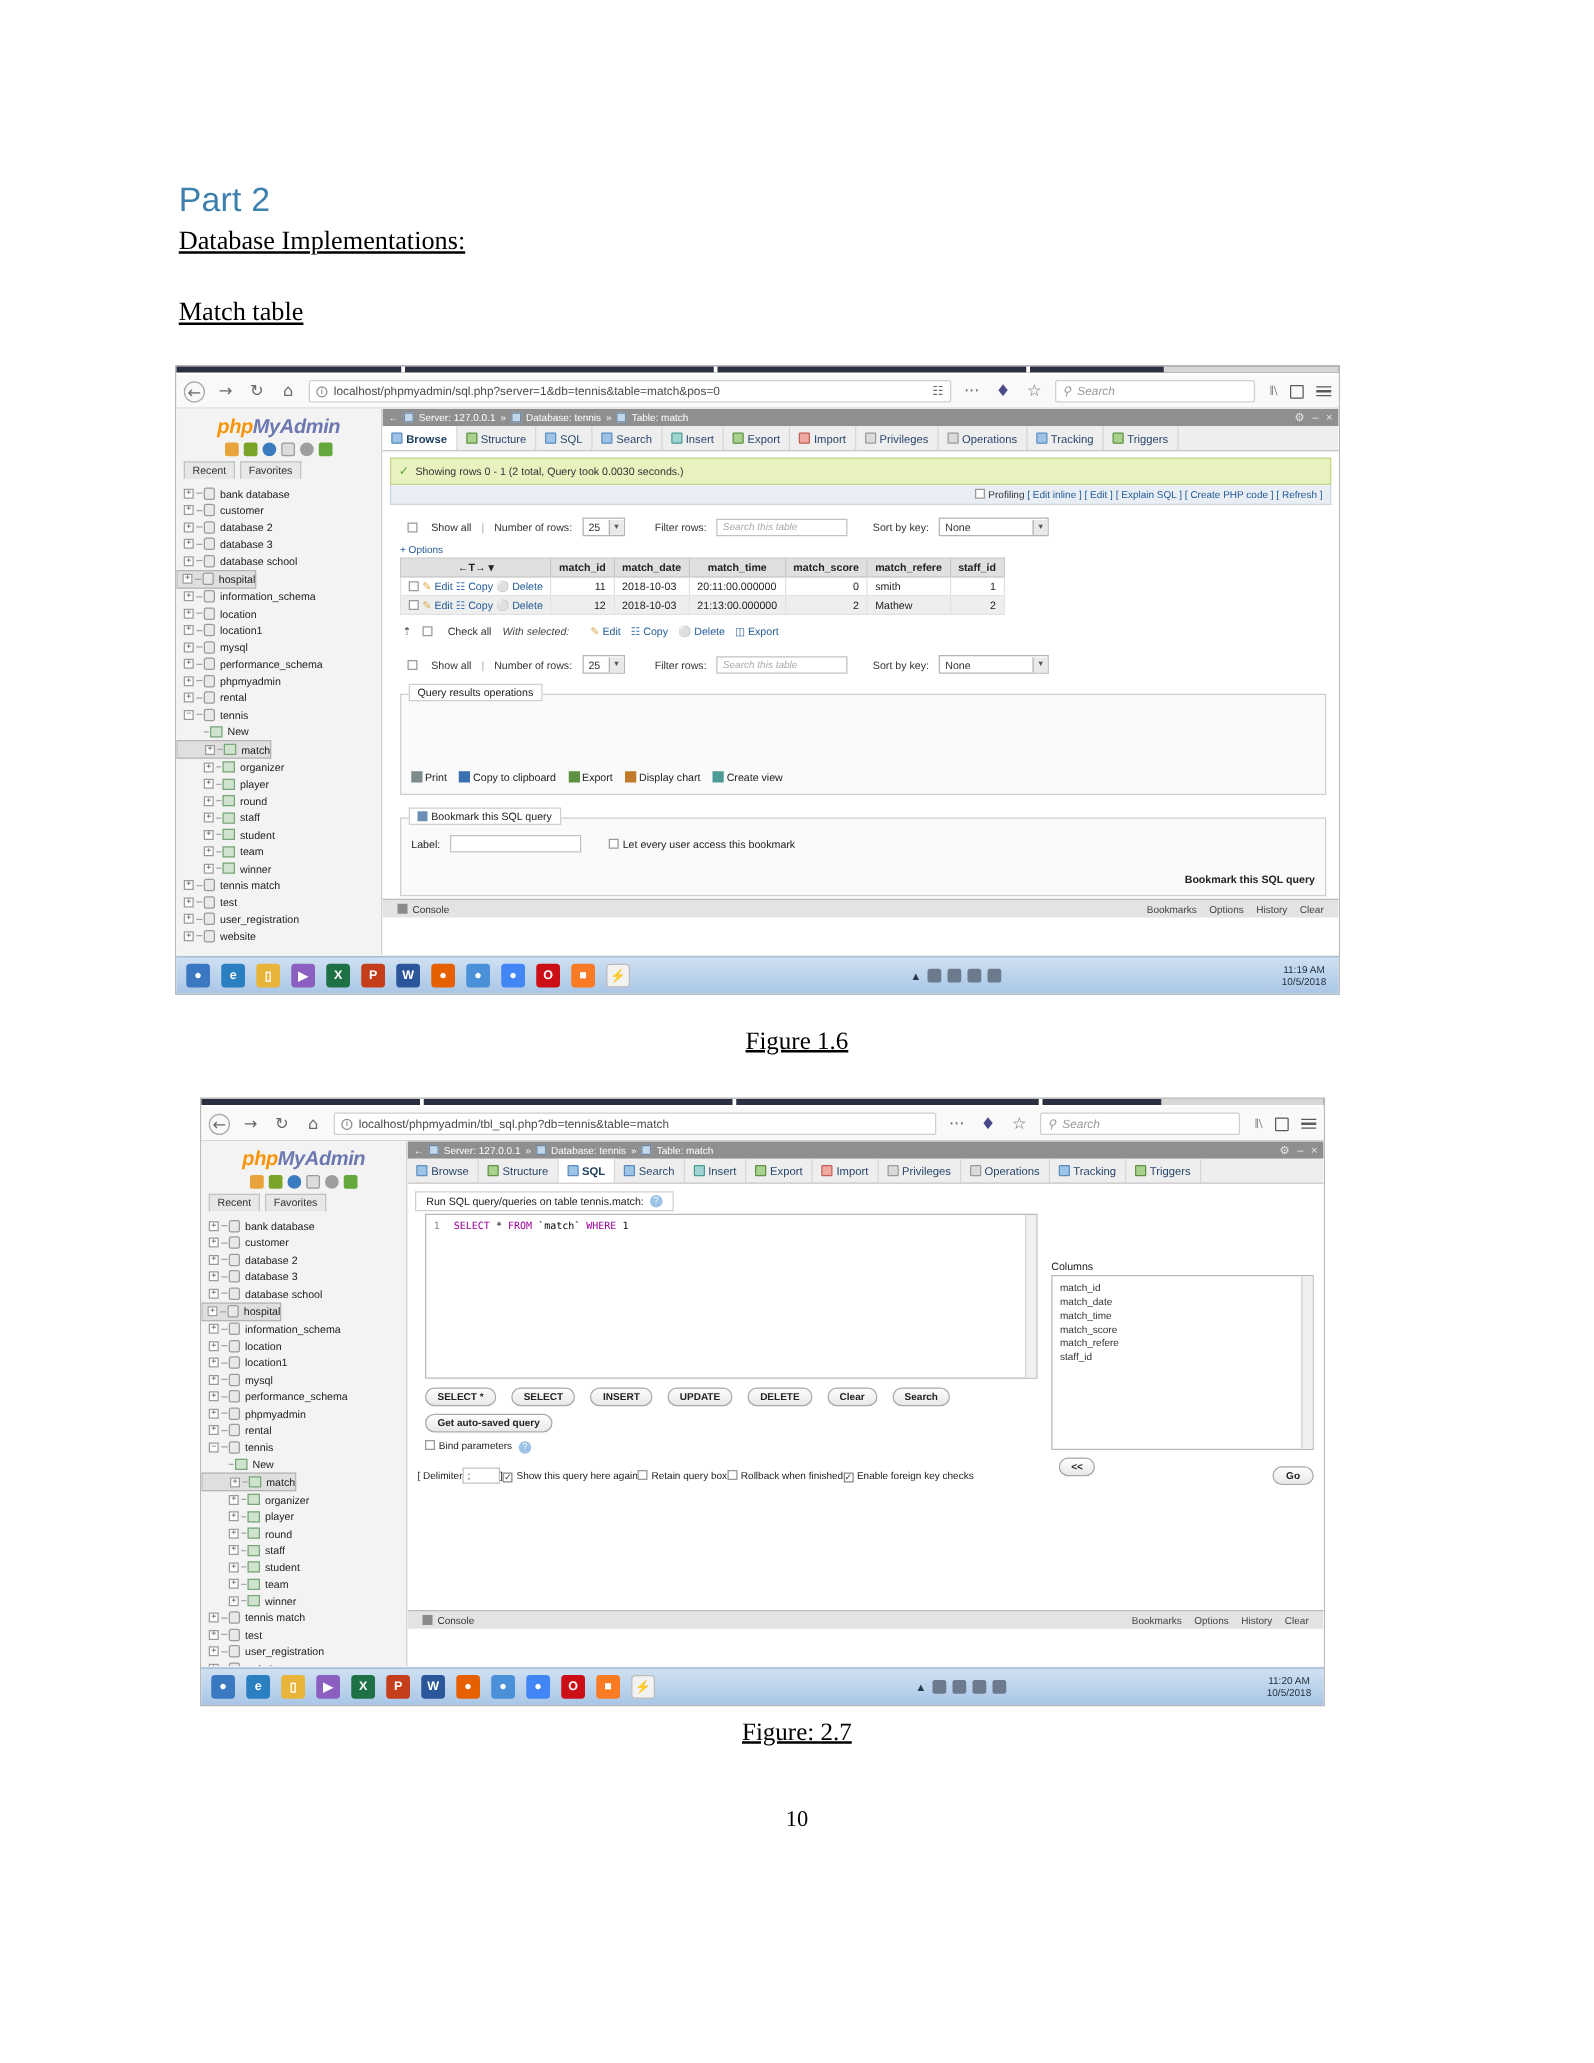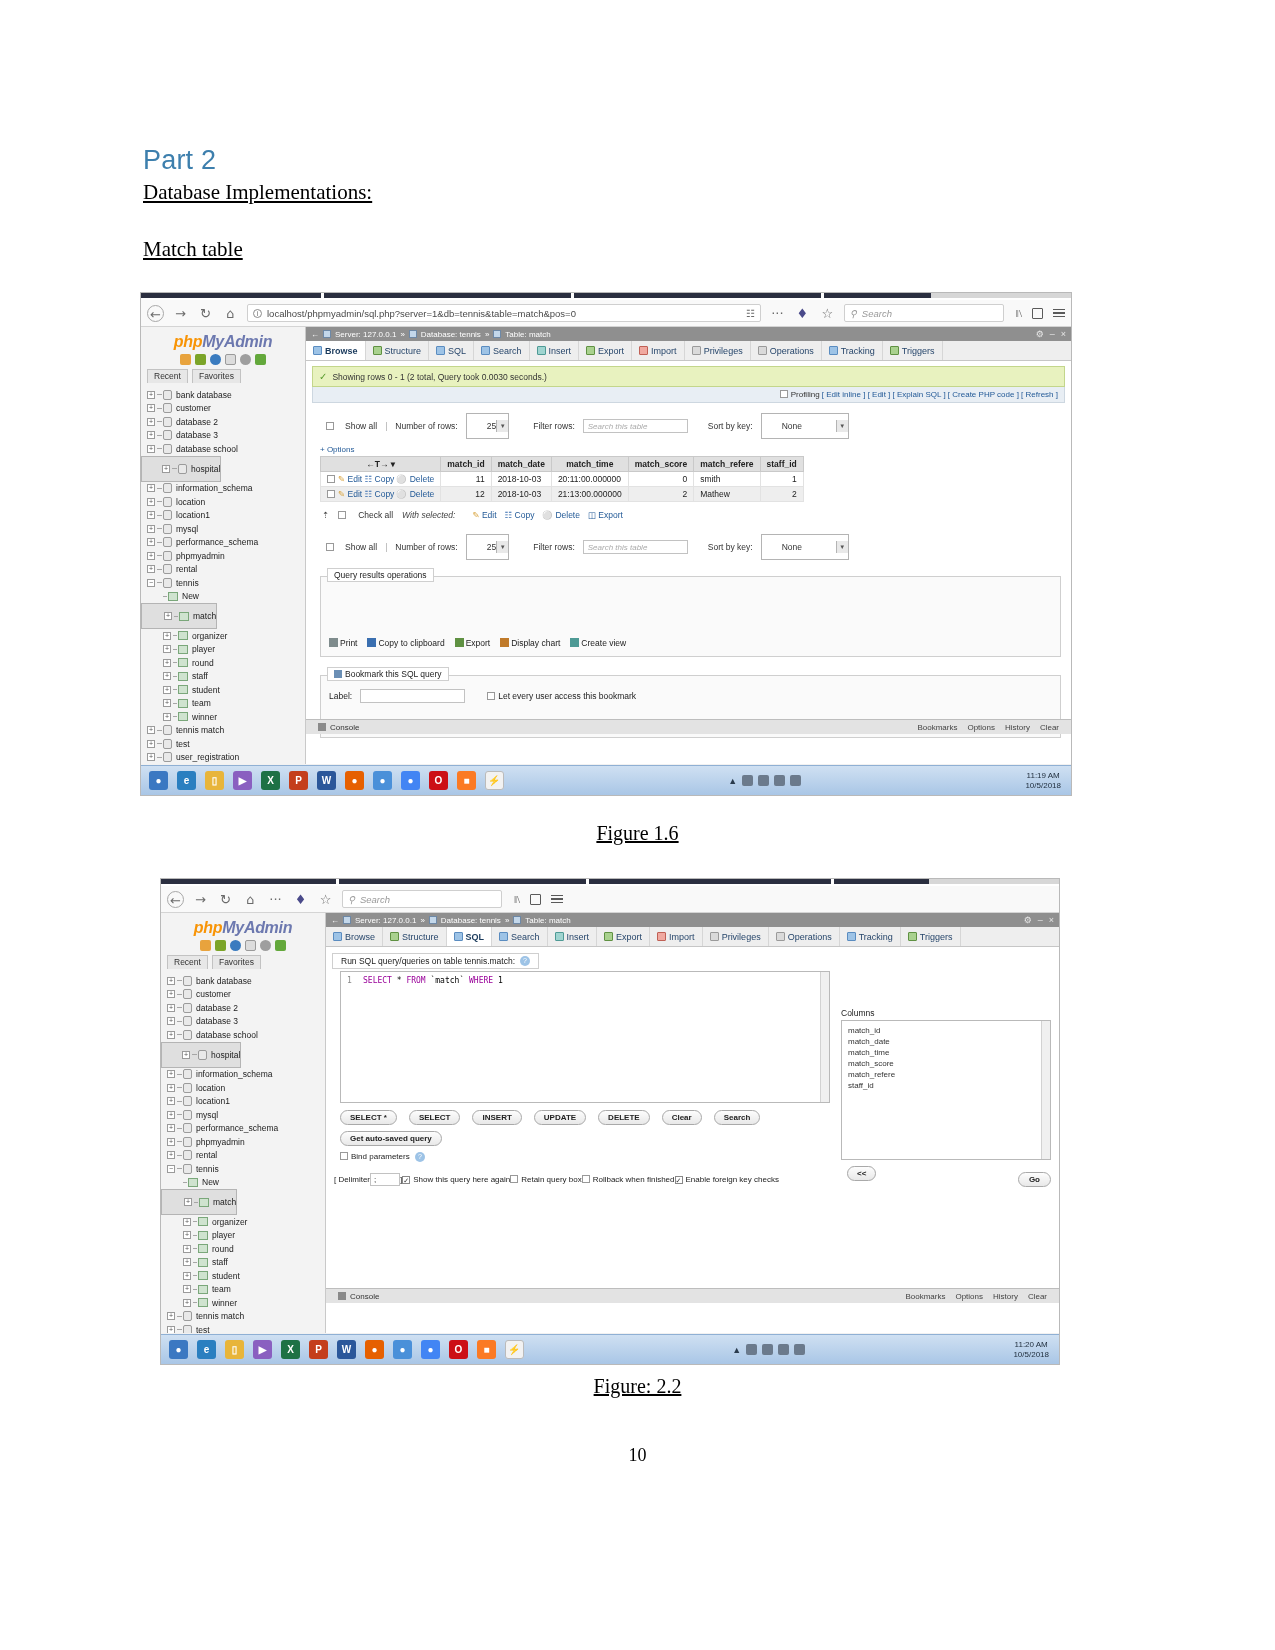--- a/index.html
+++ b/index.html
@@ -175,21 +175,21 @@
   }
   .sqlacts a{color:#235a97;text-decoration:none;}
   .cbx{display:inline-block;width:8px;height:8px;border:1px solid #999;background:#fff;vertical-align:-1px;margin-right:3px;}
 
   .ctrlrow{
     display:flex;align-items:center;gap:8px;margin:10px 0 0 20px;
     font-family:"Liberation Sans", sans-serif;font-size:8.5px;color:#333;
   }
   .sel{
     display:inline-flex;align-items:center;justify-content:space-between;
-    border:1px solid #b4b4b4;background:#fff;height:26px;padding:0 0 0 20px;min-width:34px;
+    border:1px solid #b4b4b4;background:#fff;height:15px;padding:0 0 0 4px;min-width:34px;
   }
   .sel .arr{
     width:12px;height:12px;background:#e9e9e9;border-left:1px solid #b4b4b4;
     display:flex;align-items:center;justify-content:center;font-size:6px;color:#555;
   }
   .sel.wide{width:88px;}
   .txtin{
     border:1px solid #c2c2c2;background:#fff;height:14px;width:105px;
     font-family:"Liberation Sans", sans-serif;font-size:8px;color:#aaa;
     display:flex;align-items:center;padding-left:4px;font-style:italic;
@@ -733,20 +733,24 @@
       <div class="tab-gap" style="left:425px"></div>
       <div class="tab-gap" style="left:670px"></div>
       <div class="tab-right" style="width:130px"></div>
     </div>
 
     <div class="navbar">
       <span class="navbtn circle">←</span>
       <span class="navbtn">→</span>
       <span class="navbtn">↻</span>
       <span class="navbtn">⌂</span>
+      <div class="urlbar">
+        <span class="infoi">i</span>
+        <span class="url">localhost/phpmyadmin/tbl_sql.php?db=tennis&amp;table=match</span>
+      </div>
       <span class="navbtn">···</span>
       <span class="navbtn shield">♦</span>
       <span class="navbtn">☆</span>
       <div class="searchbar">
         <span>⚲</span>
         <span>Search</span>
       </div>
       <div class="tool-icons">
         <span>‖\</span>
         <span class="sq"></span>
@@ -1078,17 +1082,17 @@
         <span class="traybox"></span>
       </span>
       <span class="clock">
         <div>11:20 AM</div>
         <div>10/5/2018</div>
       </span>
     </div>
   </div>
 
   <div class="fig-cap" style="top:1375px;">
-    <span>Figure: 2.2</span>
+    <span>Figure: 2.7</span>
   </div>
 
   <div class="pagenum">10</div>
 </div>
 
 </body></html>

